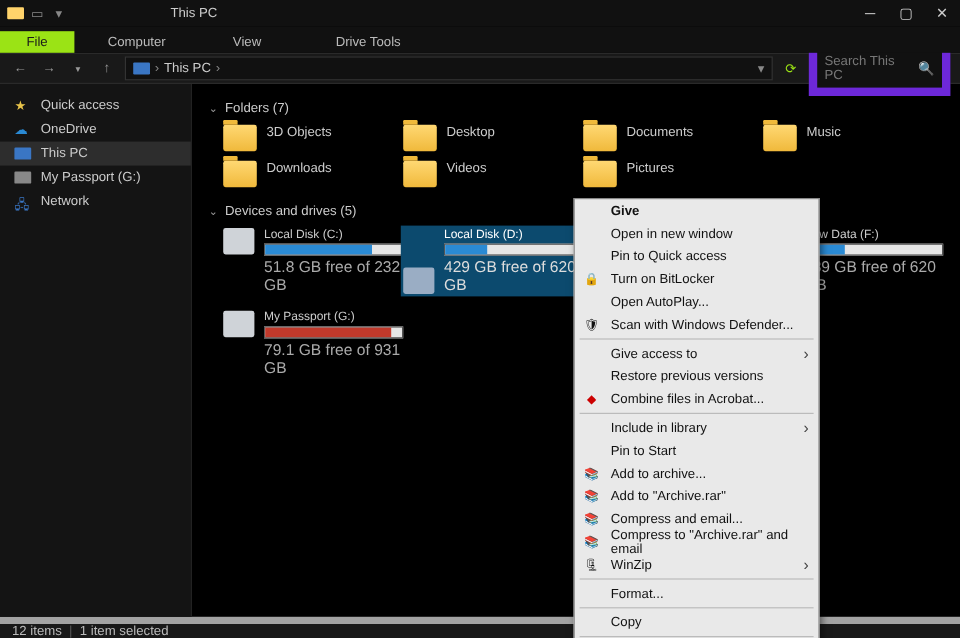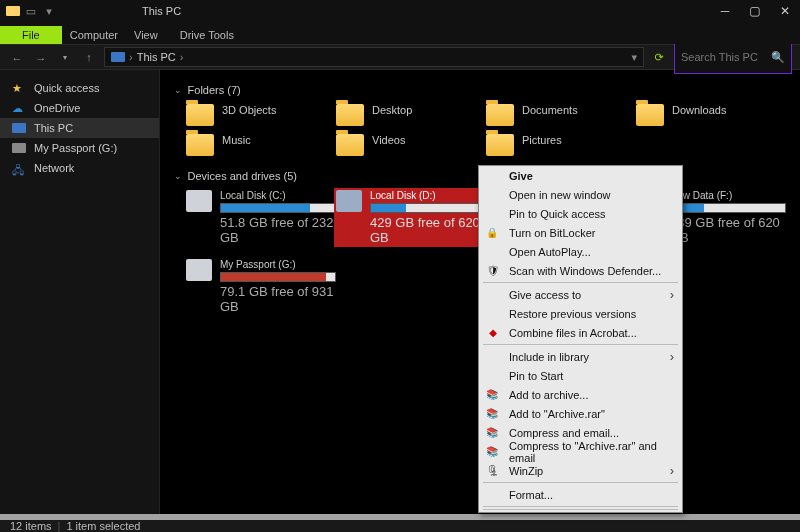--- a/index.html
+++ b/index.html
@@ -5,28 +5,28 @@
 * { margin: 0; padding: 0; box-sizing: border-box; font-family: "Segoe UI", Tahoma, sans-serif; font-size: 11px; }
 body { background: #000; color: #ccc; width: 800px; height: 532px; overflow: hidden; position: relative; }
 .titlebar { height: 22px; background: #111; display: flex; align-items: center; justify-content: space-between; }
 .tb-left { display: flex; align-items: center; gap: 4px; padding-left: 6px; }
 .tb-icon { width: 12px; height: 12px; display: inline-block; }
 .folder-mini { background: #ffd36b; width: 14px; height: 10px; border-radius: 1px; }
 .win-controls { display: flex; }
 .win-btn { width: 30px; height: 22px; display: flex; align-items: center; justify-content: center; color: #ccc; cursor: pointer; }
 .ribbon-tabs { height: 22px; background: #111; display: flex; align-items: flex-end; position: relative; }
 .file-tab { background: #9be315; color: #1a1a1a; padding: 3px 22px; font-size: 11px; }
-.tab { padding: 3px 8px; color: #bbb; font-size: 11px; }
+.tab { padding: 3px 28px; color: #bbb; font-size: 11px; }
 .tab-title { padding: 3px 12px; color: #ccc; font-size: 11px; margin-left: 10px; }
 .addrbar { height: 26px; background: #191919; display: flex; align-items: center; gap: 6px; padding: 0 8px; border-top: 1px solid #2a2a2a; border-bottom: 1px solid #2a2a2a; }
 .nav-btn { width: 18px; height: 18px; display: flex; align-items: center; justify-content: center; color: #999; }
 .path-box { flex: 0 0 540px; height: 20px; background: #111; border: 1px solid #333; display: flex; align-items: center; padding: 0 6px; gap: 4px; font-size: 10px; }
 .pc-icon { width: 14px; height: 10px; background: #3a76c4; border-radius: 1px; display: inline-block; }
 .refresh { width: 18px; text-align: center; color: #9be315; }
-.search-box { flex: 1; height: 20px; background: #111; border: 1px solid #6d28d9; display: flex; align-items: center; padding: 16px 6px; gap: 6px; color: #777; }
+.search-box { flex: 1; height: 20px; background: #111; border: 7px solid #6d28d9; display: flex; align-items: center; padding: 16px 6px; gap: 6px; color: #777; }
 .body { display: flex; height: calc(100% - 22px - 22px - 26px - 18px); }
 .sidebar { width: 160px; background: #141414; padding: 8px 0; border-right: 1px solid #222; }
 .side-item { display: flex; align-items: center; gap: 8px; padding: 4px 12px; color: #ccc; font-size: 11px; }
 .side-item.active { background: #2d2d2d; }
 .side-icon { width: 14px; height: 12px; display: inline-block; }
 .star { color: #e8c34a; }
 .cloud { color: #2a8ad4; }
 .pc { background: #3a76c4; width: 14px; height: 10px; border-radius: 1px; }
 .drive { background: #888; width: 14px; height: 10px; border-radius: 1px; }
 .net { color: #3a76c4; }
@@ -43,21 +43,21 @@
 .drive-ico.sel { background: #9aadc4; }
 .drive-info { flex: 1; }
 .drive-name { color: #ccc; font-size: 10px; margin-bottom: 2px; }
 .bar-track { width: 116px; height: 10px; background: #e6e6e6; border: 1px solid #555; margin-bottom: 2px; }
 .bar-fill { height: 100%; }
 .fill-c { background: #2a8ad4; width: 78%; }
 .fill-d { background: #2a8ad4; width: 31%; }
 .fill-g { background: #c0392b; width: 92%; }
 .fill-f { background: #2a8ad4; width: 29%; }
 .drive-free { color: #aaa; font-size: 13px; }
-.drive-item.selected { background: #b91c1c; padding: 2px; margin: -2px; }
+.drive-item.selected { background: #0c4a6e; padding: 2px; margin: -2px; align-items: flex-end; }
 .drive-item.selected .drive-name { color: #fff; }
 .drive-item.selected .drive-free { color: #ddd; }
 .context-menu { position: absolute; left: 478px; top: 165px; width: 205px; background: #e9e9e9; border: 1px solid #888; box-shadow: 2px 2px 6px rgba(0,0,0,0.5); color: #111; }
 .cm-item { display: flex; align-items: center; padding: 3px 10px 3px 30px; position: relative; font-size: 11px; height: 19px; }
 .cm-item.bold { font-weight: 600; }
 .cm-sep { height: 1px; background: #bbb; margin: 2px 4px; }
 .cm-sub::after { content: "›"; position: absolute; right: 8px; color: #444; font-size: 13px; }
 .cm-ico { position: absolute; left: 7px; width: 14px; height: 14px; display: flex; align-items: center; justify-content: center; font-size: 10px; }
 .statusbar { height: 18px; background: #191919; border-top: 6px solid #a3a3a3; display: flex; align-items: center; padding: 0 10px; gap: 6px; color: #bbb; font-size: 10px; }
 .sb-sep { color: #555; }
@@ -152,25 +152,25 @@
       <div class="folder-item">
           <span class="folder-big"></span>
           <span>Desktop</span>
         </div>
       <div class="folder-item">
           <span class="folder-big"></span>
           <span>Documents</span>
         </div>
       <div class="folder-item">
           <span class="folder-big"></span>
+          <span>Music</span>
+        </div>
+      <div class="folder-item">
+          <span class="folder-big"></span>
           <span>Downloads</span>
-        </div>
-      <div class="folder-item">
-          <span class="folder-big"></span>
-          <span>Music</span>
         </div>
       <div class="folder-item">
           <span class="folder-big"></span>
           <span>Videos</span>
         </div>
       <div class="folder-item">
           <span class="folder-big"></span>
           <span>Pictures</span>
         </div>
     </div>
@@ -264,20 +264,21 @@
       <span class="cm-ico">📚</span>
       <span>Compress to "Archive.rar" and email</span>
     </div>
   <div class="cm-item cm-sub">
       <span class="cm-ico">🗜</span>
       <span>WinZip</span>
     </div>
   <div class="cm-sep"></div>
   <div class="cm-item">Format...</div>
   <div class="cm-sep"></div>
+  <div class="cm-item">Copy</div>
   <div class="cm-sep"></div>
 
 </div>
 
 <div class="statusbar">
   <span>12 items</span>
   <span class="sb-sep">|</span>
   <span>1 item selected</span>
 </div>
 

